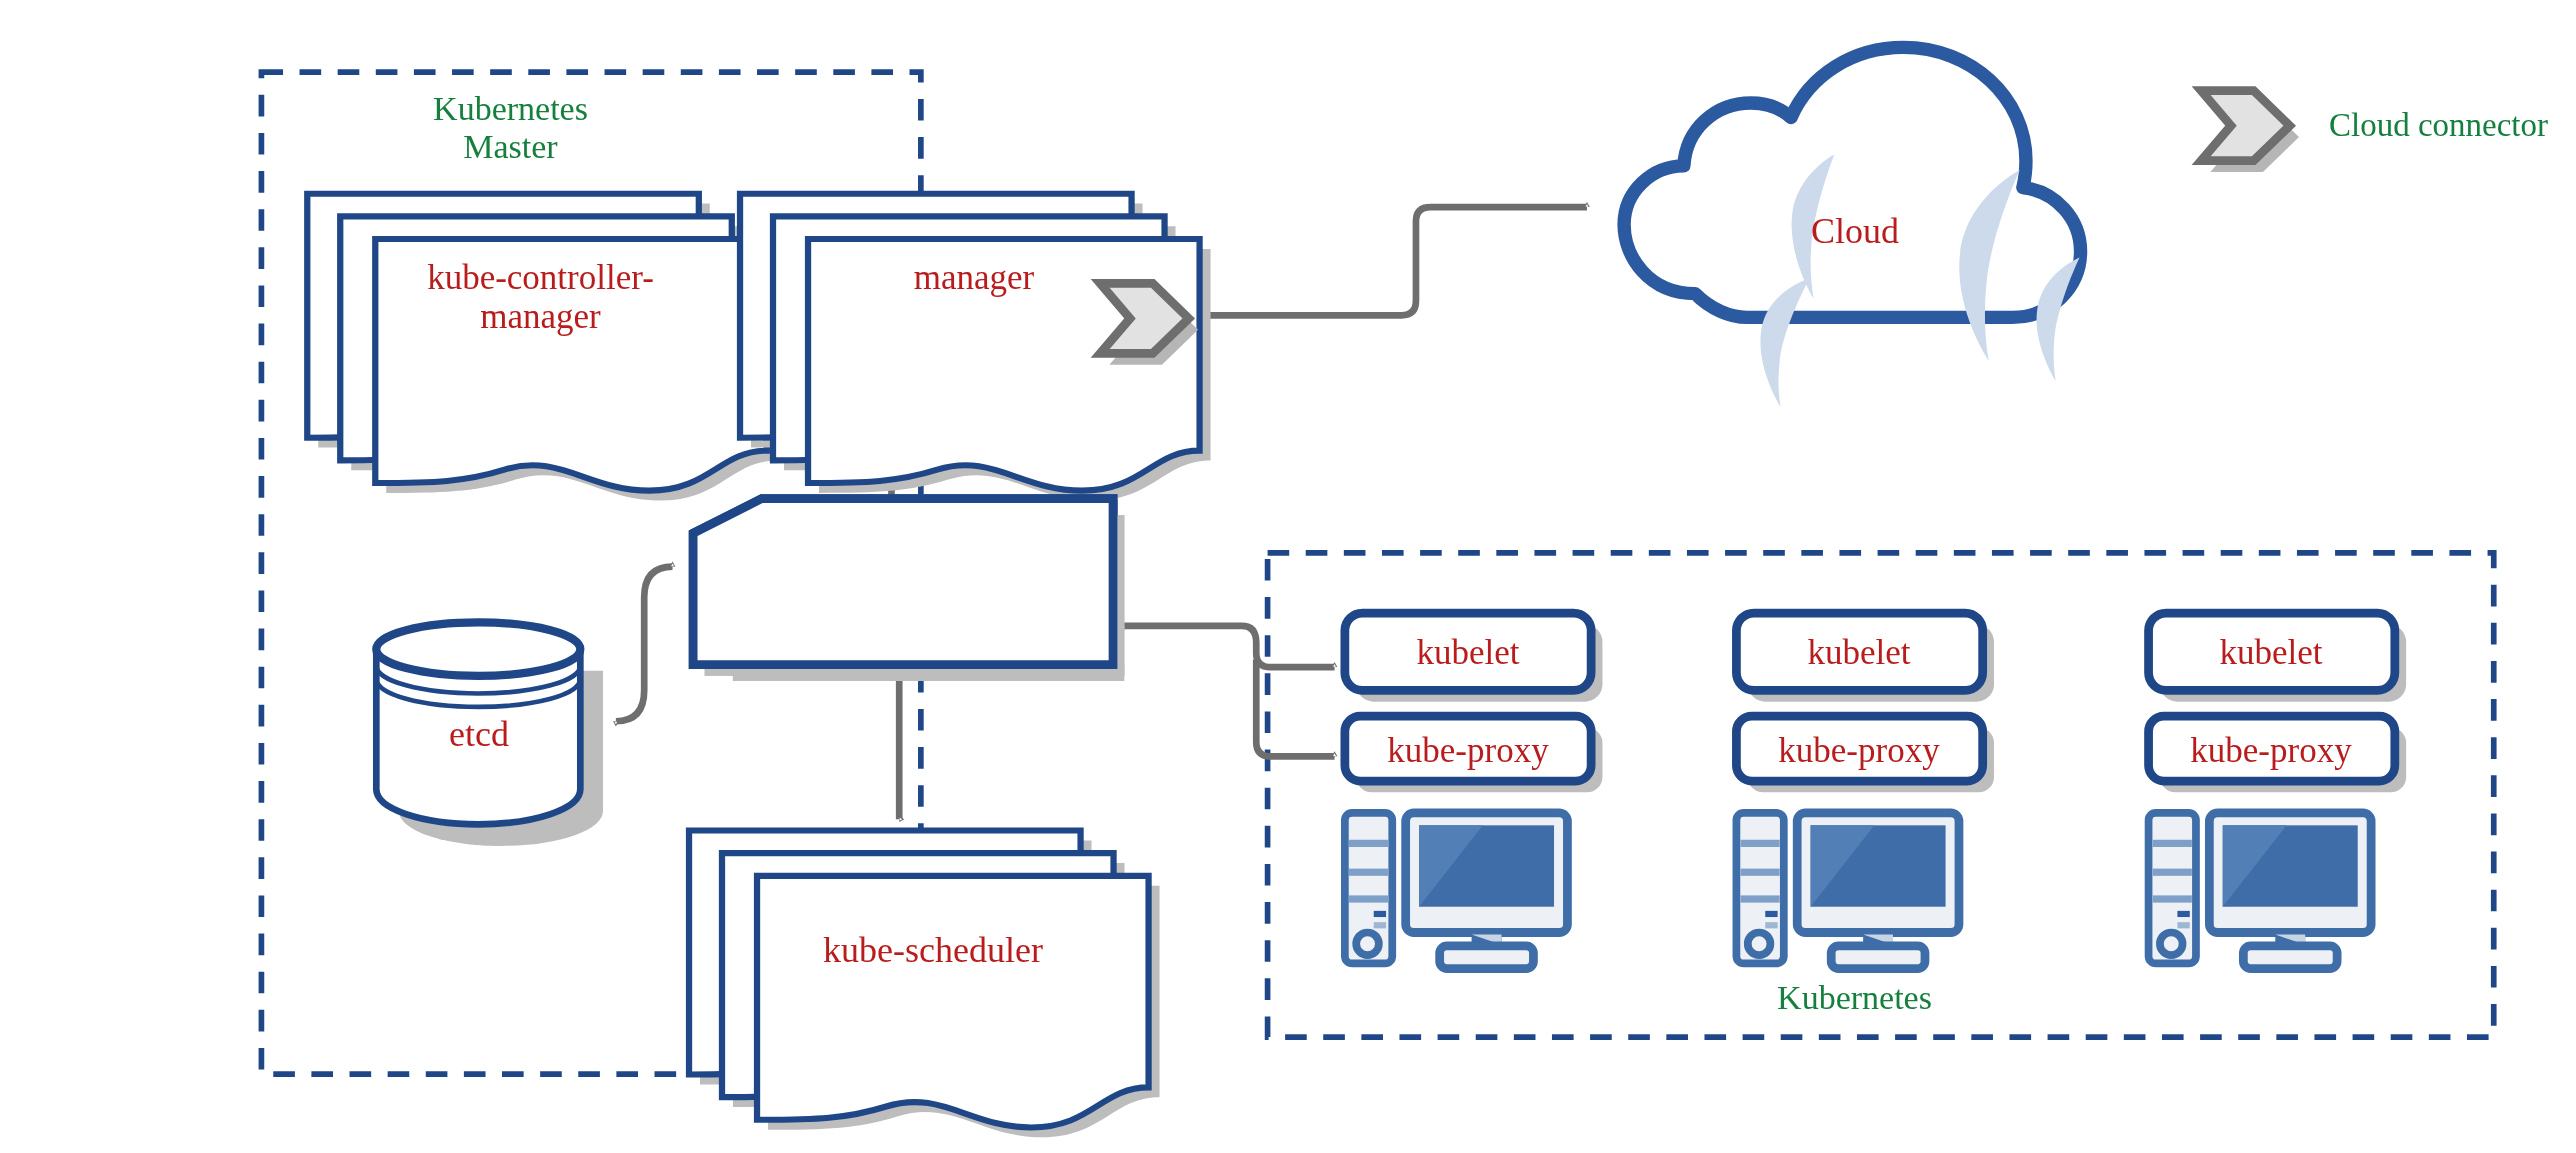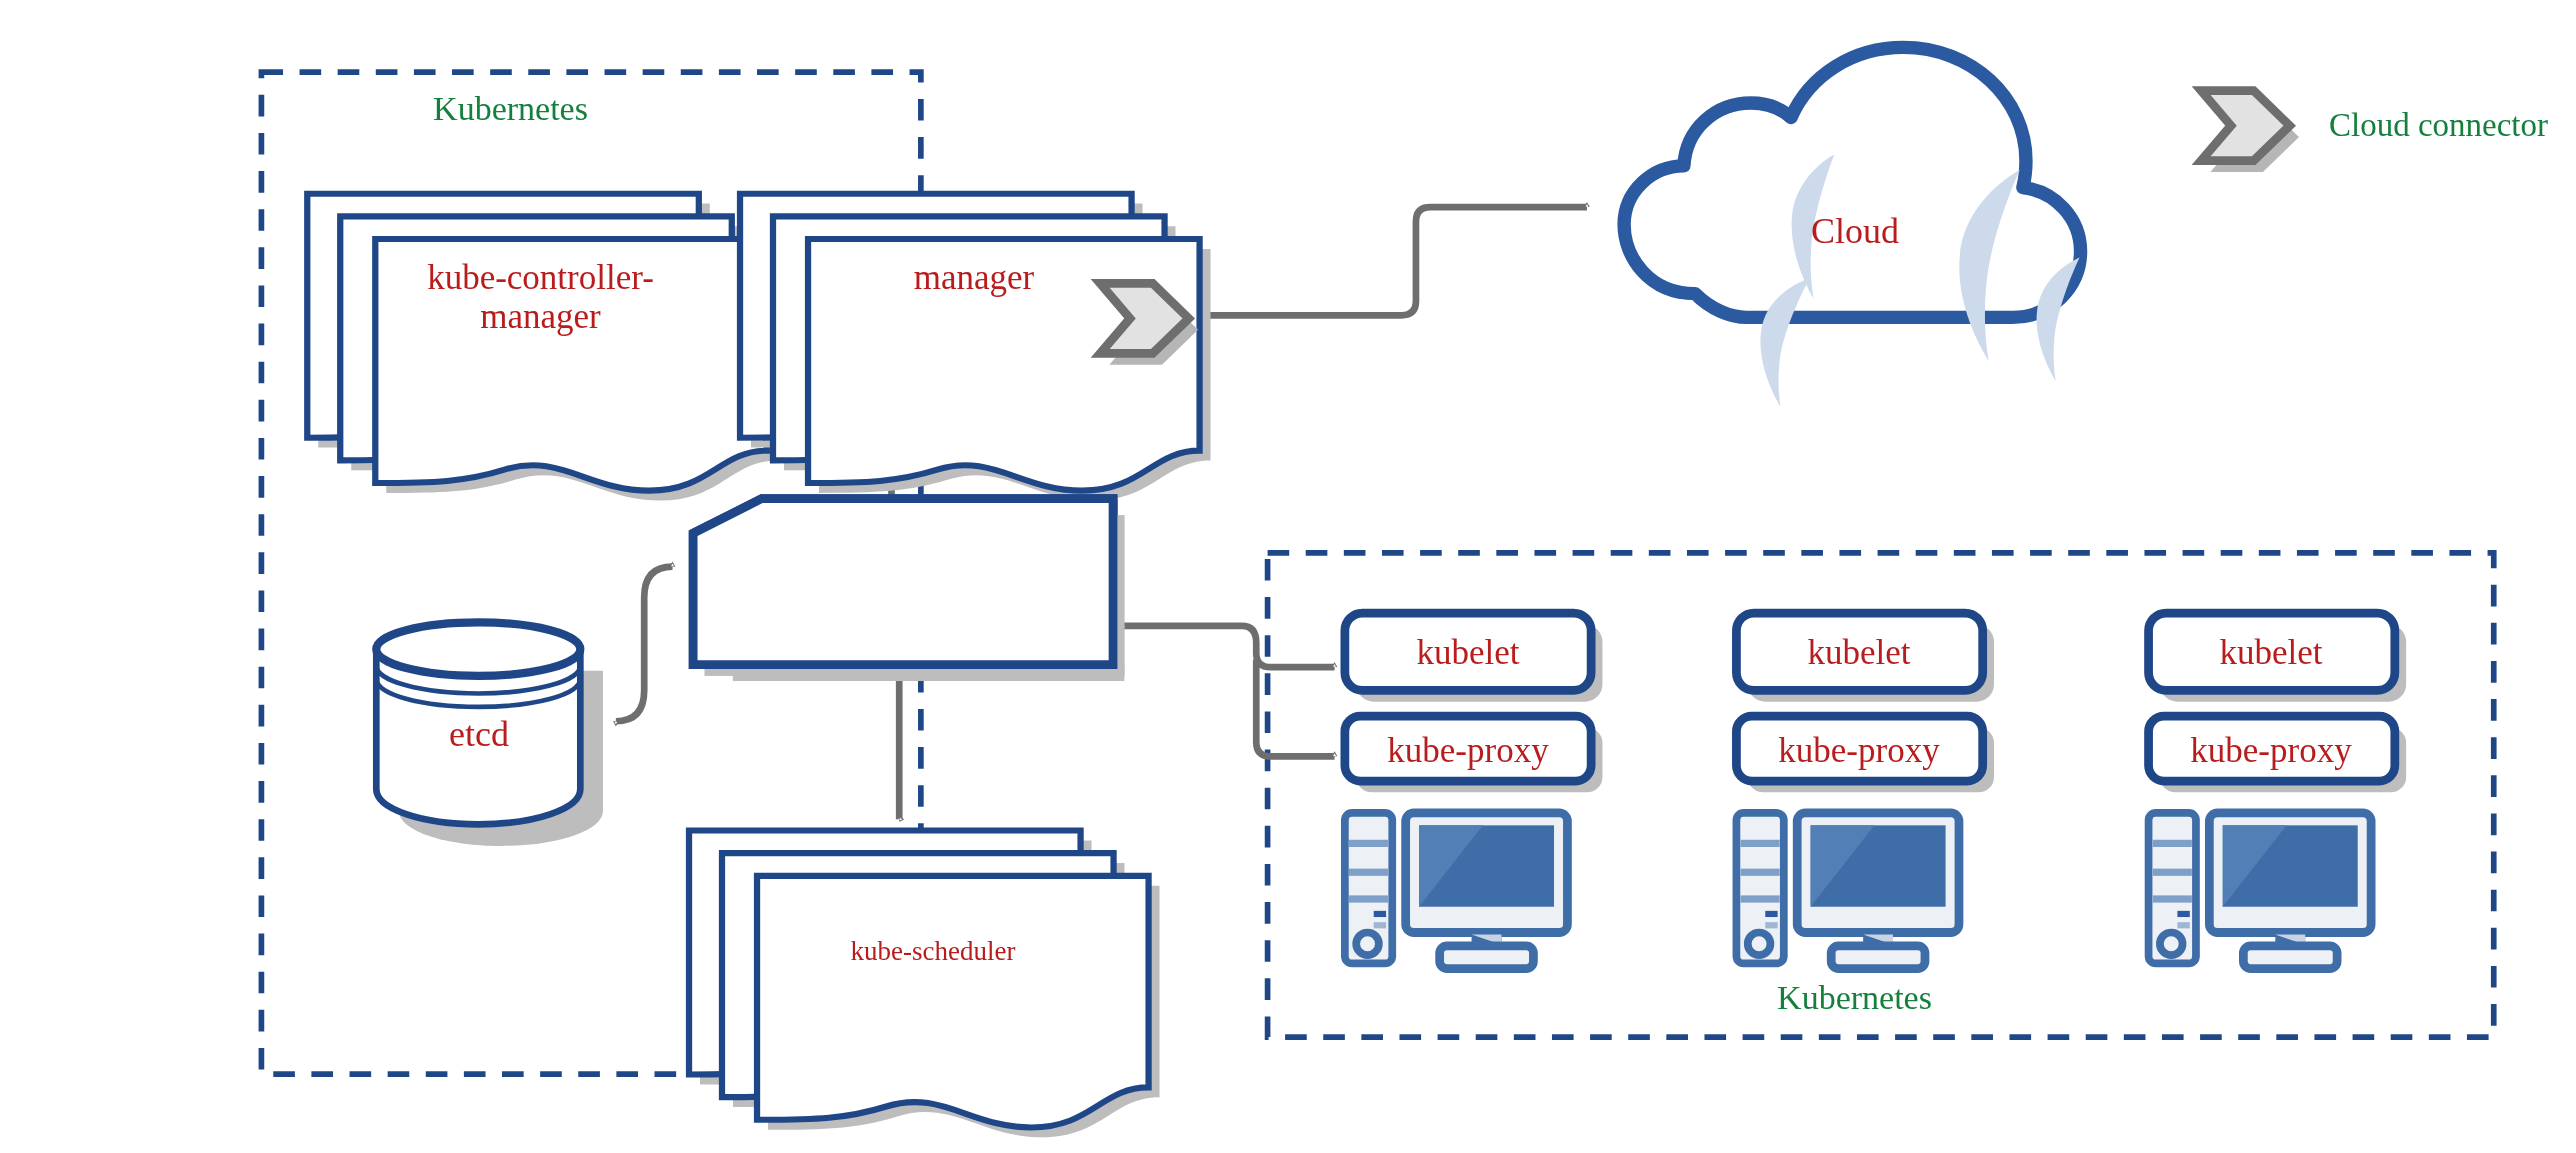--- a/index.html
+++ b/index.html
@@ -226,35 +226,36 @@
     </g>
 
     <g>
       <path d="M4290,198 L4392,198 L4462,266 L4392,334 L4290,334 L4348,266 Z" fill="#B6B6B6"></path>
       <path d="M4272,176 L4374,176 L4444,244 L4374,312 L4272,312 L4330,244 Z" fill="#E2E2E2" stroke="#6E6E6E" stroke-width="17" stroke-linejoin="miter"></path>
     </g>
   </svg>
 
   <div class="lbl lbl-gray" style="left:330px;top:90px;width:361px;font-size:34px;">
     <div>Kubernetes</div>
+    <div>Master</div>
   </div>
 
   <div class="lbl lbl-blue" style="left:381px;top:258px;width:319px;font-size:35px;">
     <div>kube-controller-</div>
     <div>manager</div>
   </div>
 
   <div class="lbl lbl-blue" style="left:809px;top:258px;width:330px;font-size:35px;">
     <div>manager</div>
   </div>
 
 
   <div class="lbl lbl-blue" style="left:376px;top:714px;width:206px;font-size:36px;text-align:center;">etcd</div>
 
-  <div class="lbl lbl-blue" style="left:768px;top:930px;width:330px;font-size:27px;margin-top:6px;">kube-scheduler</div>
+  <div class="lbl lbl-blue" style="left:768px;top:930px;width:330px;font-size:36px;">kube-scheduler</div>
 
   <div class="lbl lbl-blue" style="left:1752px;top:211px;width:206px;font-size:36px;">Cloud</div>
 
   <div class="lbl lbl-gray" style="left:2329px;top:107px;width:319px;font-size:33px;text-align:left;">Cloud connector</div>
 
   <div class="lbl lbl-blue" style="left:1345px;top:633px;width:246px;font-size:35px;">kubelet</div>
   <div class="lbl lbl-blue" style="left:1345px;top:731px;width:246px;font-size:35px;">kube-proxy</div>
 
   <div class="lbl lbl-blue" style="left:1736px;top:633px;width:246px;font-size:35px;">kubelet</div>
   <div class="lbl lbl-blue" style="left:1736px;top:731px;width:246px;font-size:35px;">kube-proxy</div>

